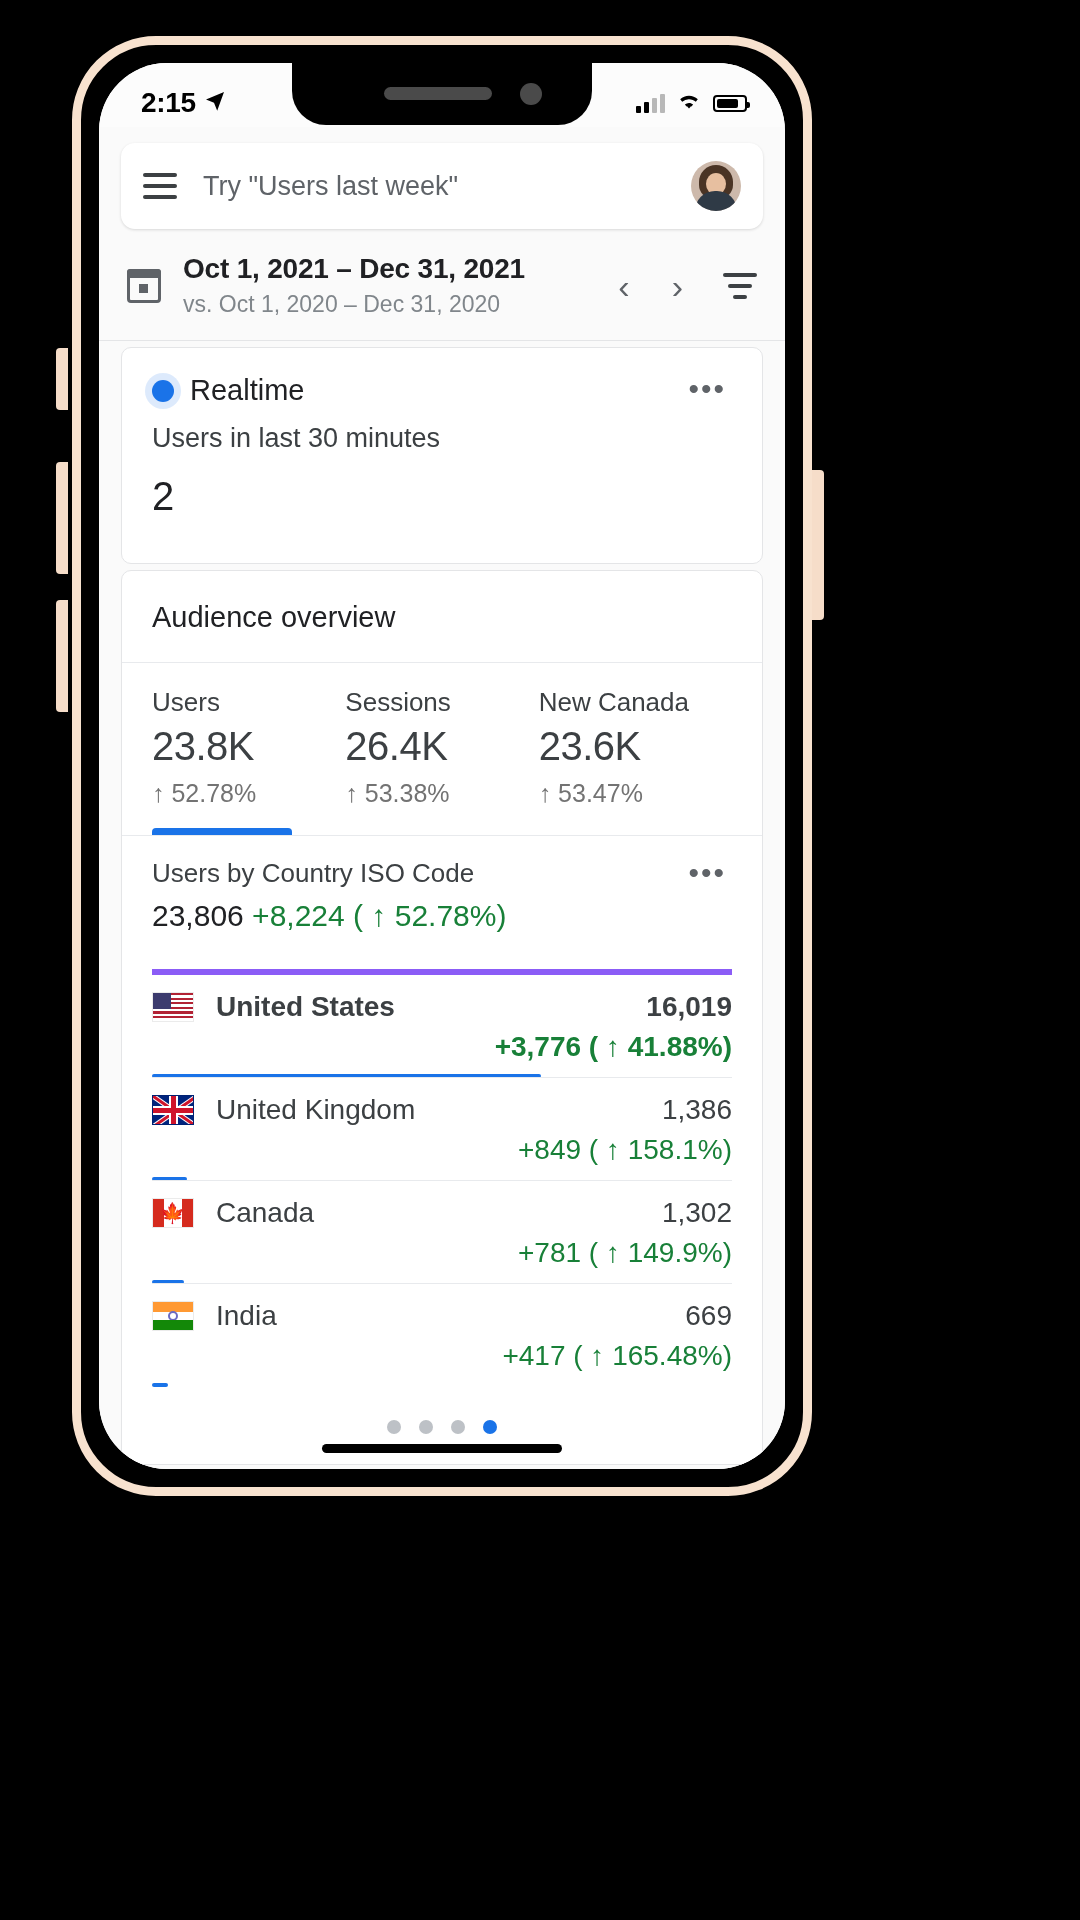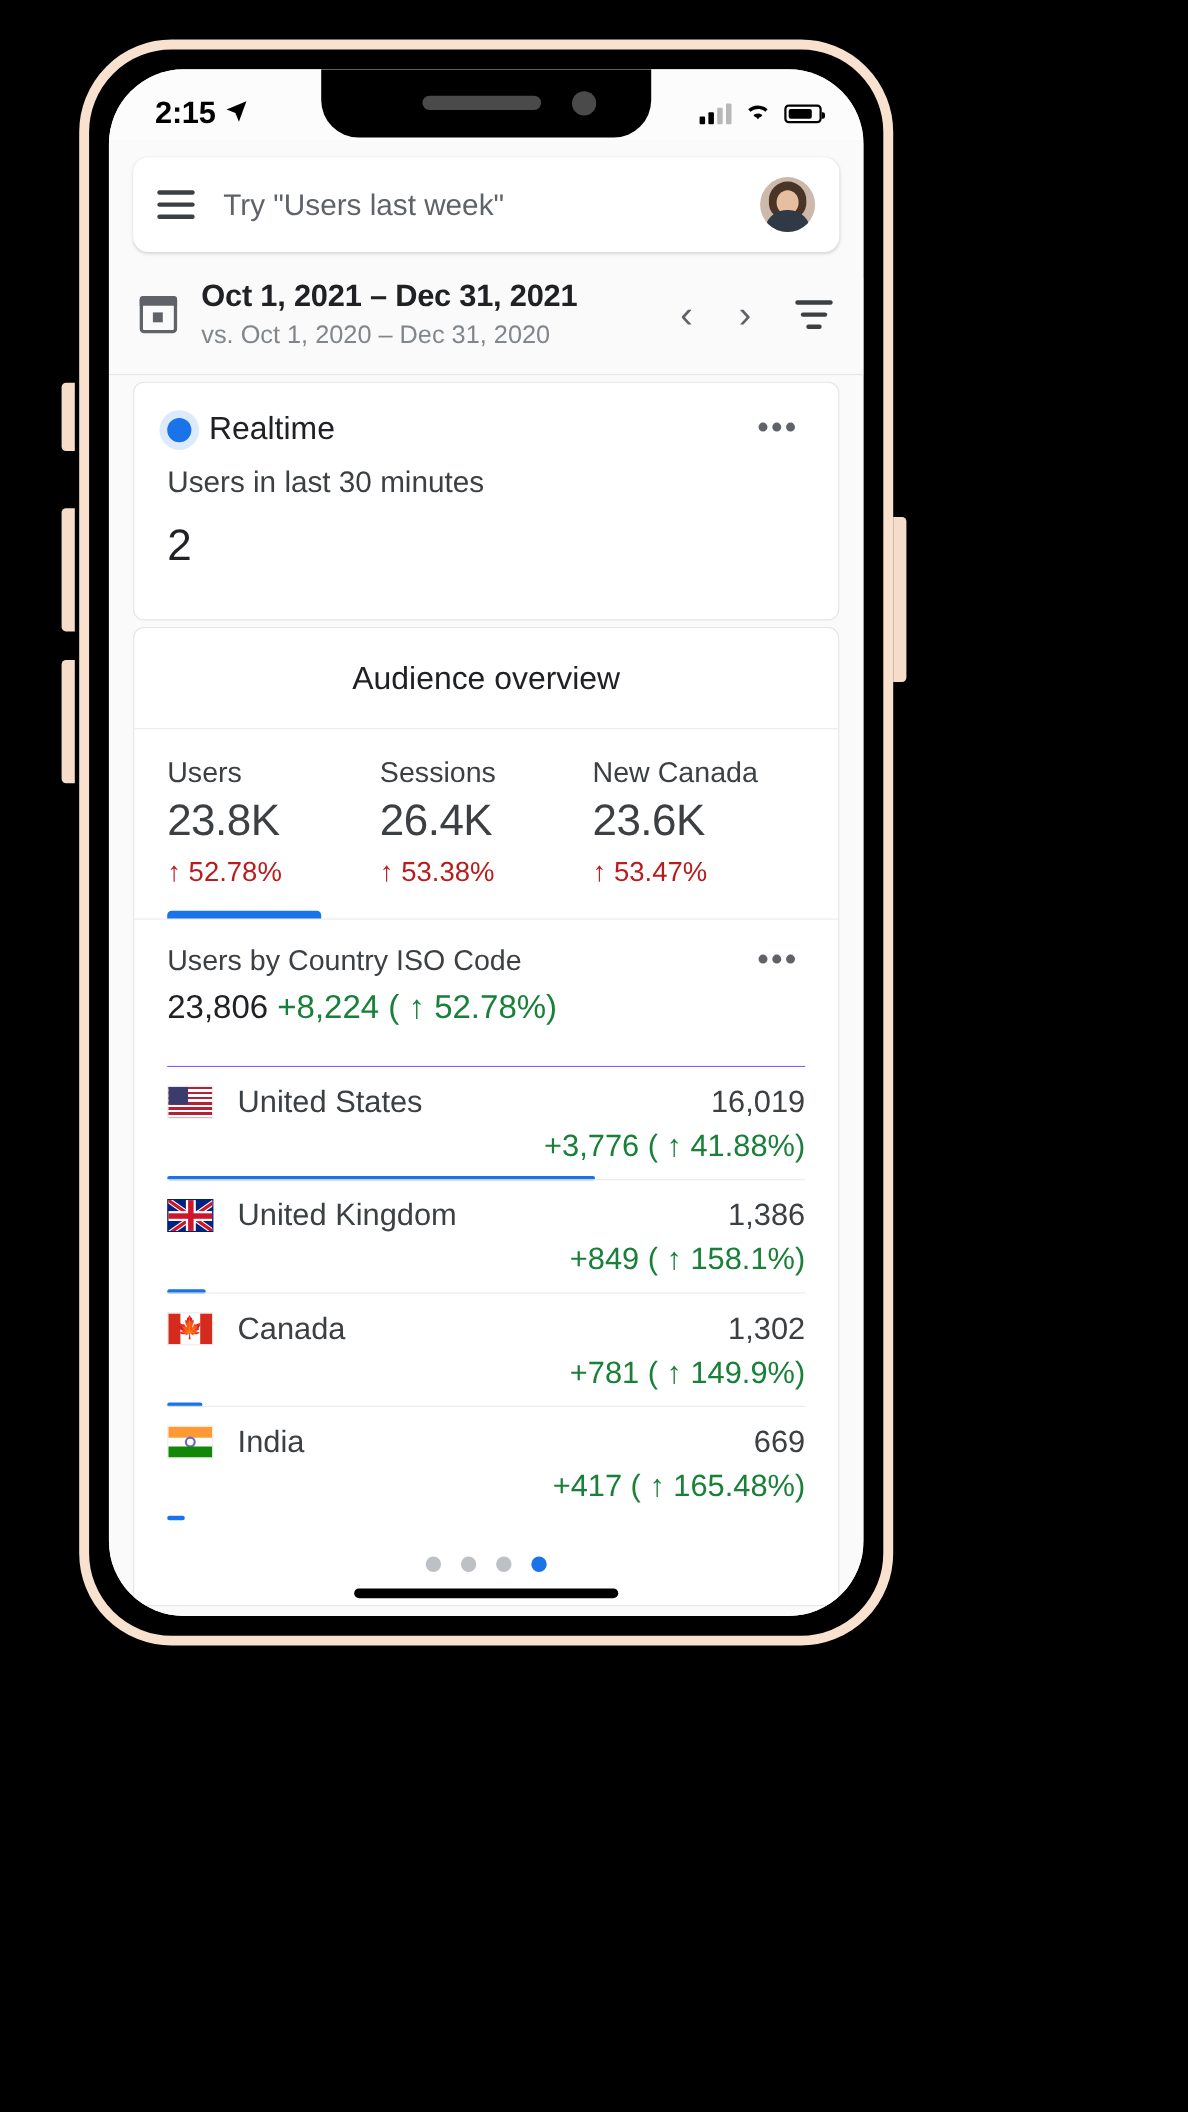--- a/index.html
+++ b/index.html
@@ -140,40 +140,40 @@
                cursor:pointer; padding:6px; }
 
   .rt-title { display:flex; align-items:center; gap:16px; }
   .rt-dot { width:22px; height:22px; border-radius:50%; background:#1a73e8;
             box-shadow:0 0 0 7px rgba(26,115,232,.15); }
   .rt-label { font-size:29px; color:#202124; }
   .rt-sub { font-size:27px; color:#3c4043; padding:16px 30px 0 30px; }
   .rt-value { font-size:40px; color:#202124; padding:20px 30px 44px 30px; font-weight:400; }
 
   .card-title { font-size:29px; color:#202124; padding:30px 30px 28px 30px;
-                border-bottom:1px solid #e8eaed;text-align:center; }
+                border-bottom:1px solid #e8eaed; }
 
   .metrics { display:flex; padding:24px 30px 0 30px; position:relative; }
   .metric { flex:1; }
   .metric .m-label { font-size:26px; color:#3c4043; }
   .metric .m-value { font-size:40px; color:#3c4043; margin-top:6px; letter-spacing:-0.5px; }
-  .metric .m-delta { font-size:25px; color:#b91c1c; margin-top:10px; }
+  .metric .m-delta { font-size:25px; color:#737373; margin-top:10px; }
   .metrics-underline { height:7px; background:#1a73e8; width:140px;
                        border-radius:4px 4px 0 0; margin:20px 0 0 30px; }
   .metrics-rule { border-bottom:1px solid #e8eaed; }
 
   .dim-head { display:flex; justify-content:space-between; align-items:flex-start;
               padding:22px 30px 0 30px; }
   .dim-title { font-size:26px; color:#3c4043; }
   .dim-total { font-size:30px; color:#202124; margin-top:10px; }
   .dim-total em { font-style:normal; color:#188038; }
 
   .rows { padding:36px 30px 0 30px; }
   .row { position:relative; padding:16px 0 14px 0; border-top:1px solid #e8eaed; }
-  .row:first-child { border-top:1px solid #8b5cf6; }
+  .row:first-child { border-top:6px solid #8b5cf6;font-weight:bold; }
   .row-top { display:flex; align-items:center; }
   .flag { width:42px; height:30px; flex:none; margin-right:22px; position:relative;
           overflow:hidden; border:1px solid rgba(0,0,0,.08); }
   .row-name { font-size:28px; color:#3c4043; flex:1; }
   .row-value { font-size:28px; color:#3c4043; }
   .row-delta { text-align:right; font-size:28px; color:#188038; margin-top:8px; }
   .row-bar { position:absolute; left:0; bottom:-1px; height:4px; background:#1a73e8;
              border-radius:2px; }
 
   

